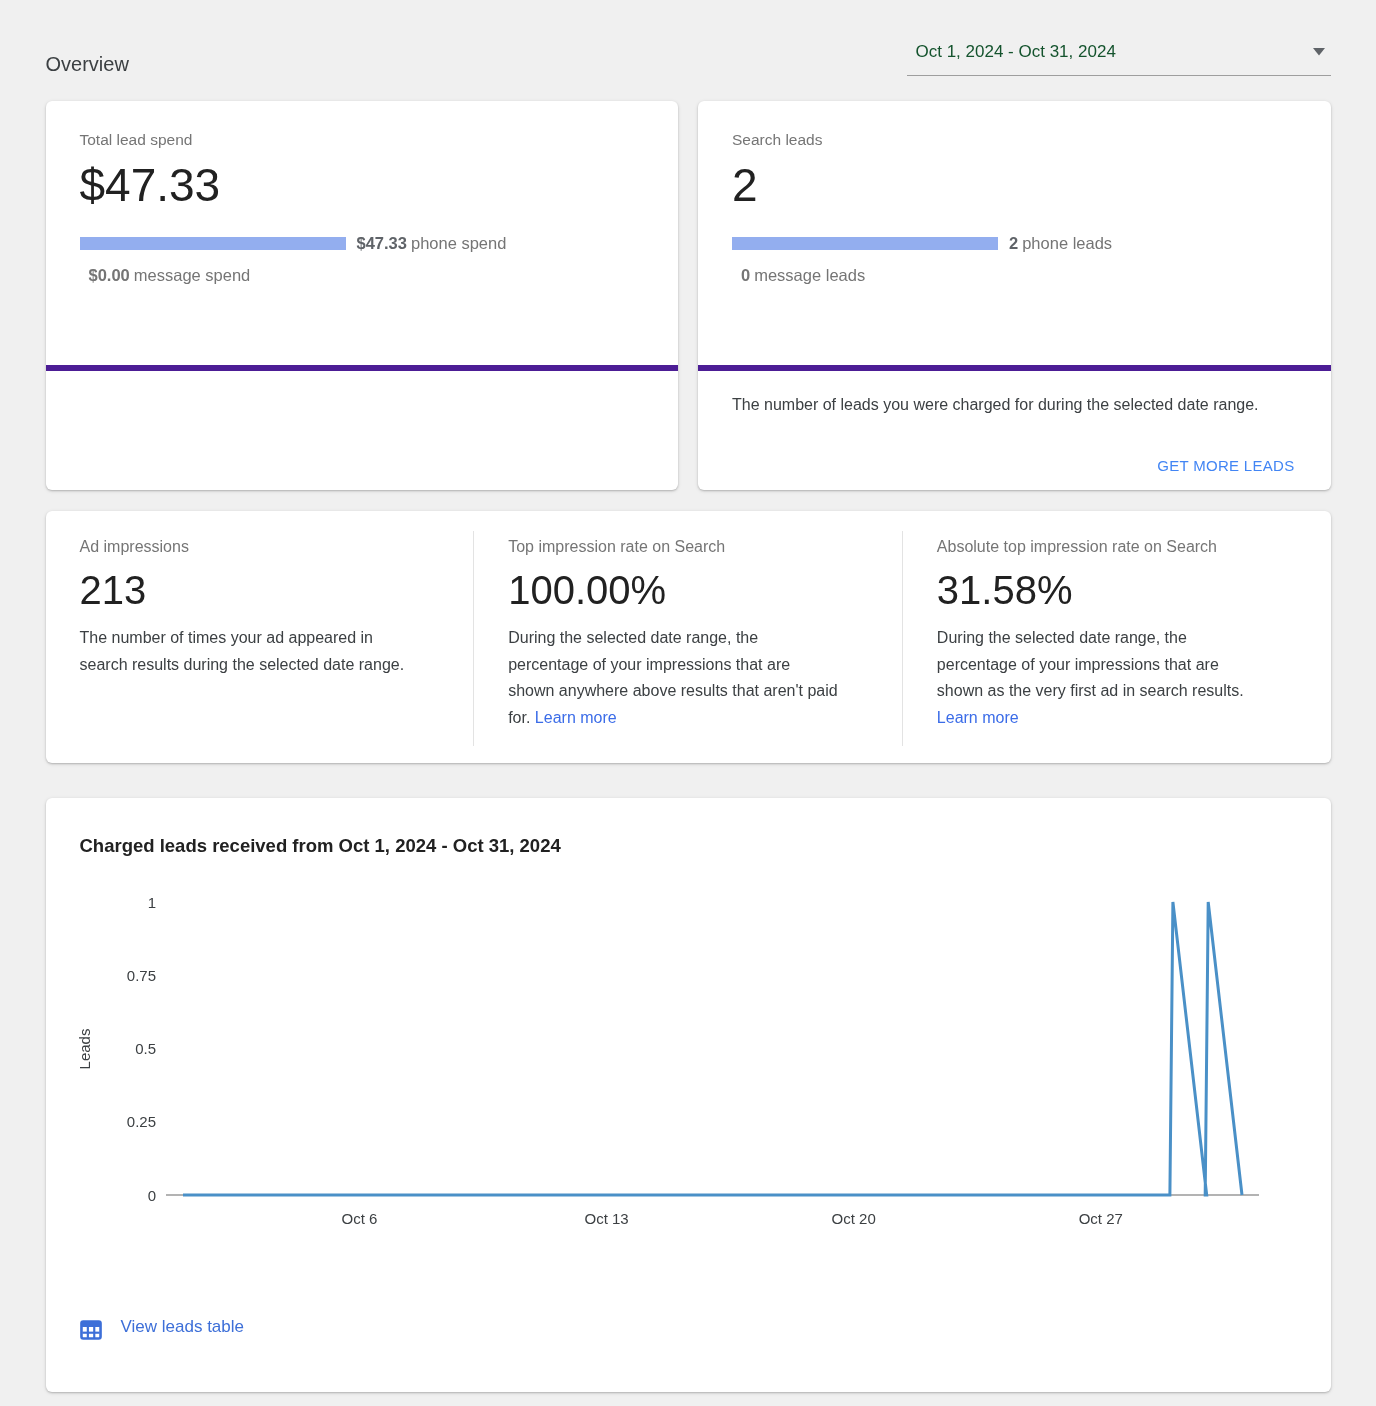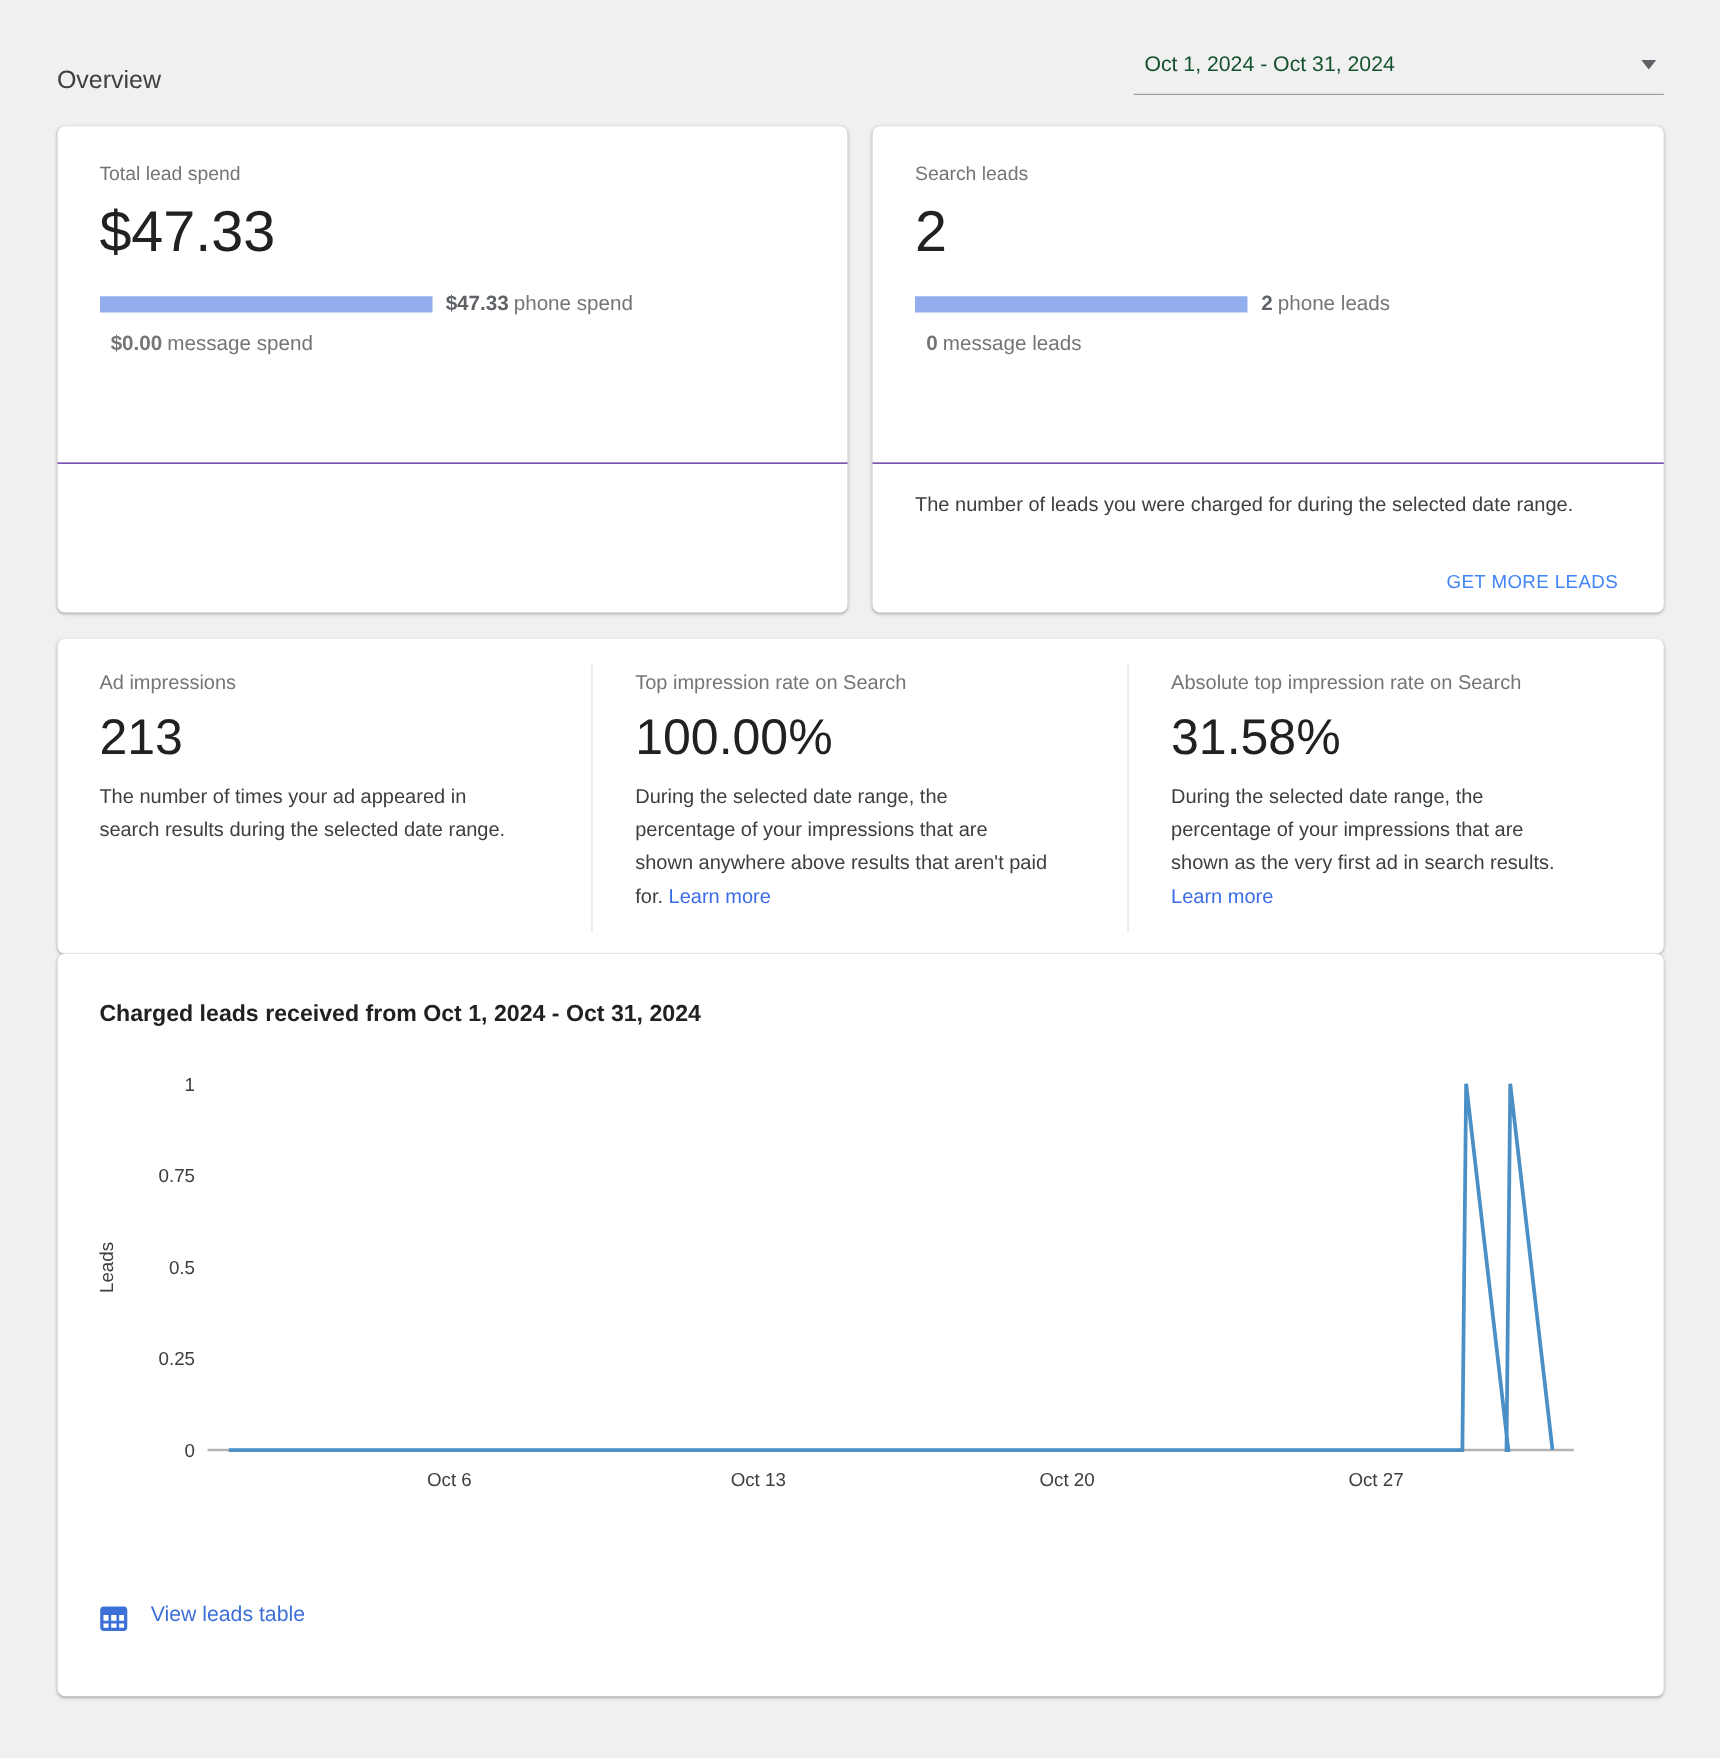--- a/index.html
+++ b/index.html
@@ -21,39 +21,39 @@
   .date-range{
     width:424px;border-bottom:1px solid #9e9e9e;padding:0 6px 12px 9px;
     display:flex;justify-content:space-between;align-items:center;margin-top:-3px;cursor:pointer;
   }
   .date-range .val{font-size:17px;color:#14532d;line-height:22px}
 
   
   .card{background:#fff;border-radius:6px;box-shadow:0 1px 2px rgba(0,0,0,.20),0 1px 4px rgba(0,0,0,.10)}
   .cards-row{display:flex;gap:20px;margin-bottom:21px}
   .lead-card{flex:1;height:389px;display:flex;flex-direction:column}
-  .lead-top{height:270px;border-bottom:1px solid #4c1d95;padding:29px 34px 0}
+  .lead-top{height:270px;border-bottom:6px solid #4c1d95;padding:29px 34px 0}
   .card-label{font-size:15.5px;color:#757575;line-height:20px}
   .big-value{font-size:46px;color:#212121;margin-top:8px;line-height:54px;font-weight:400}
   .bar-row{display:flex;align-items:center;margin-top:22px}
   .bar{width:266px;height:13px;background:var(--bar)}
   .bar-text{margin-left:11px;font-size:16.5px;color:#757575}
   .bar-text b{font-weight:700;color:#5f6368;margin-right:4px}
   .secondary{margin:13px 0 0 9px;font-size:16.5px;color:#757575}
   .secondary b{font-weight:700;color:#757575;margin-right:4px}
   .lead-bottom{padding:20px 36px 0 34px;flex:1;display:flex;flex-direction:column}
   .desc{margin:0;font-size:16px;line-height:27px;color:#3c4043;max-width:535px}
   .action{
     margin-top:auto;margin-bottom:16px;display:block;text-align:right;
     font-size:15px;font-weight:500;letter-spacing:.3px;color:var(--accent);
     text-decoration:none;cursor:pointer;
   }
 
   
-  .stats-card{height:252px;display:flex;}
+  .stats-card{height:252px;display:flex;margin-bottom:35px}
   .stat-col{flex:1;padding:25px 30px 0 34px}
   .stat-divider{width:1px;background:#e3e3e3;margin:20px 0 17px}
   .stat-label{font-size:16px;color:#757575;line-height:21px}
   .stat-value{font-size:40px;color:#212121;margin-top:10px;line-height:46px;font-weight:400}
   .stat-desc{margin:12px 0 0;font-size:16px;line-height:26.5px;color:#3c4043;max-width:330px}
   a.learn-more{color:var(--link);text-decoration:none;cursor:pointer}
   a.learn-more:empty{display:none}
 
   
   .chart-card{height:594px}

